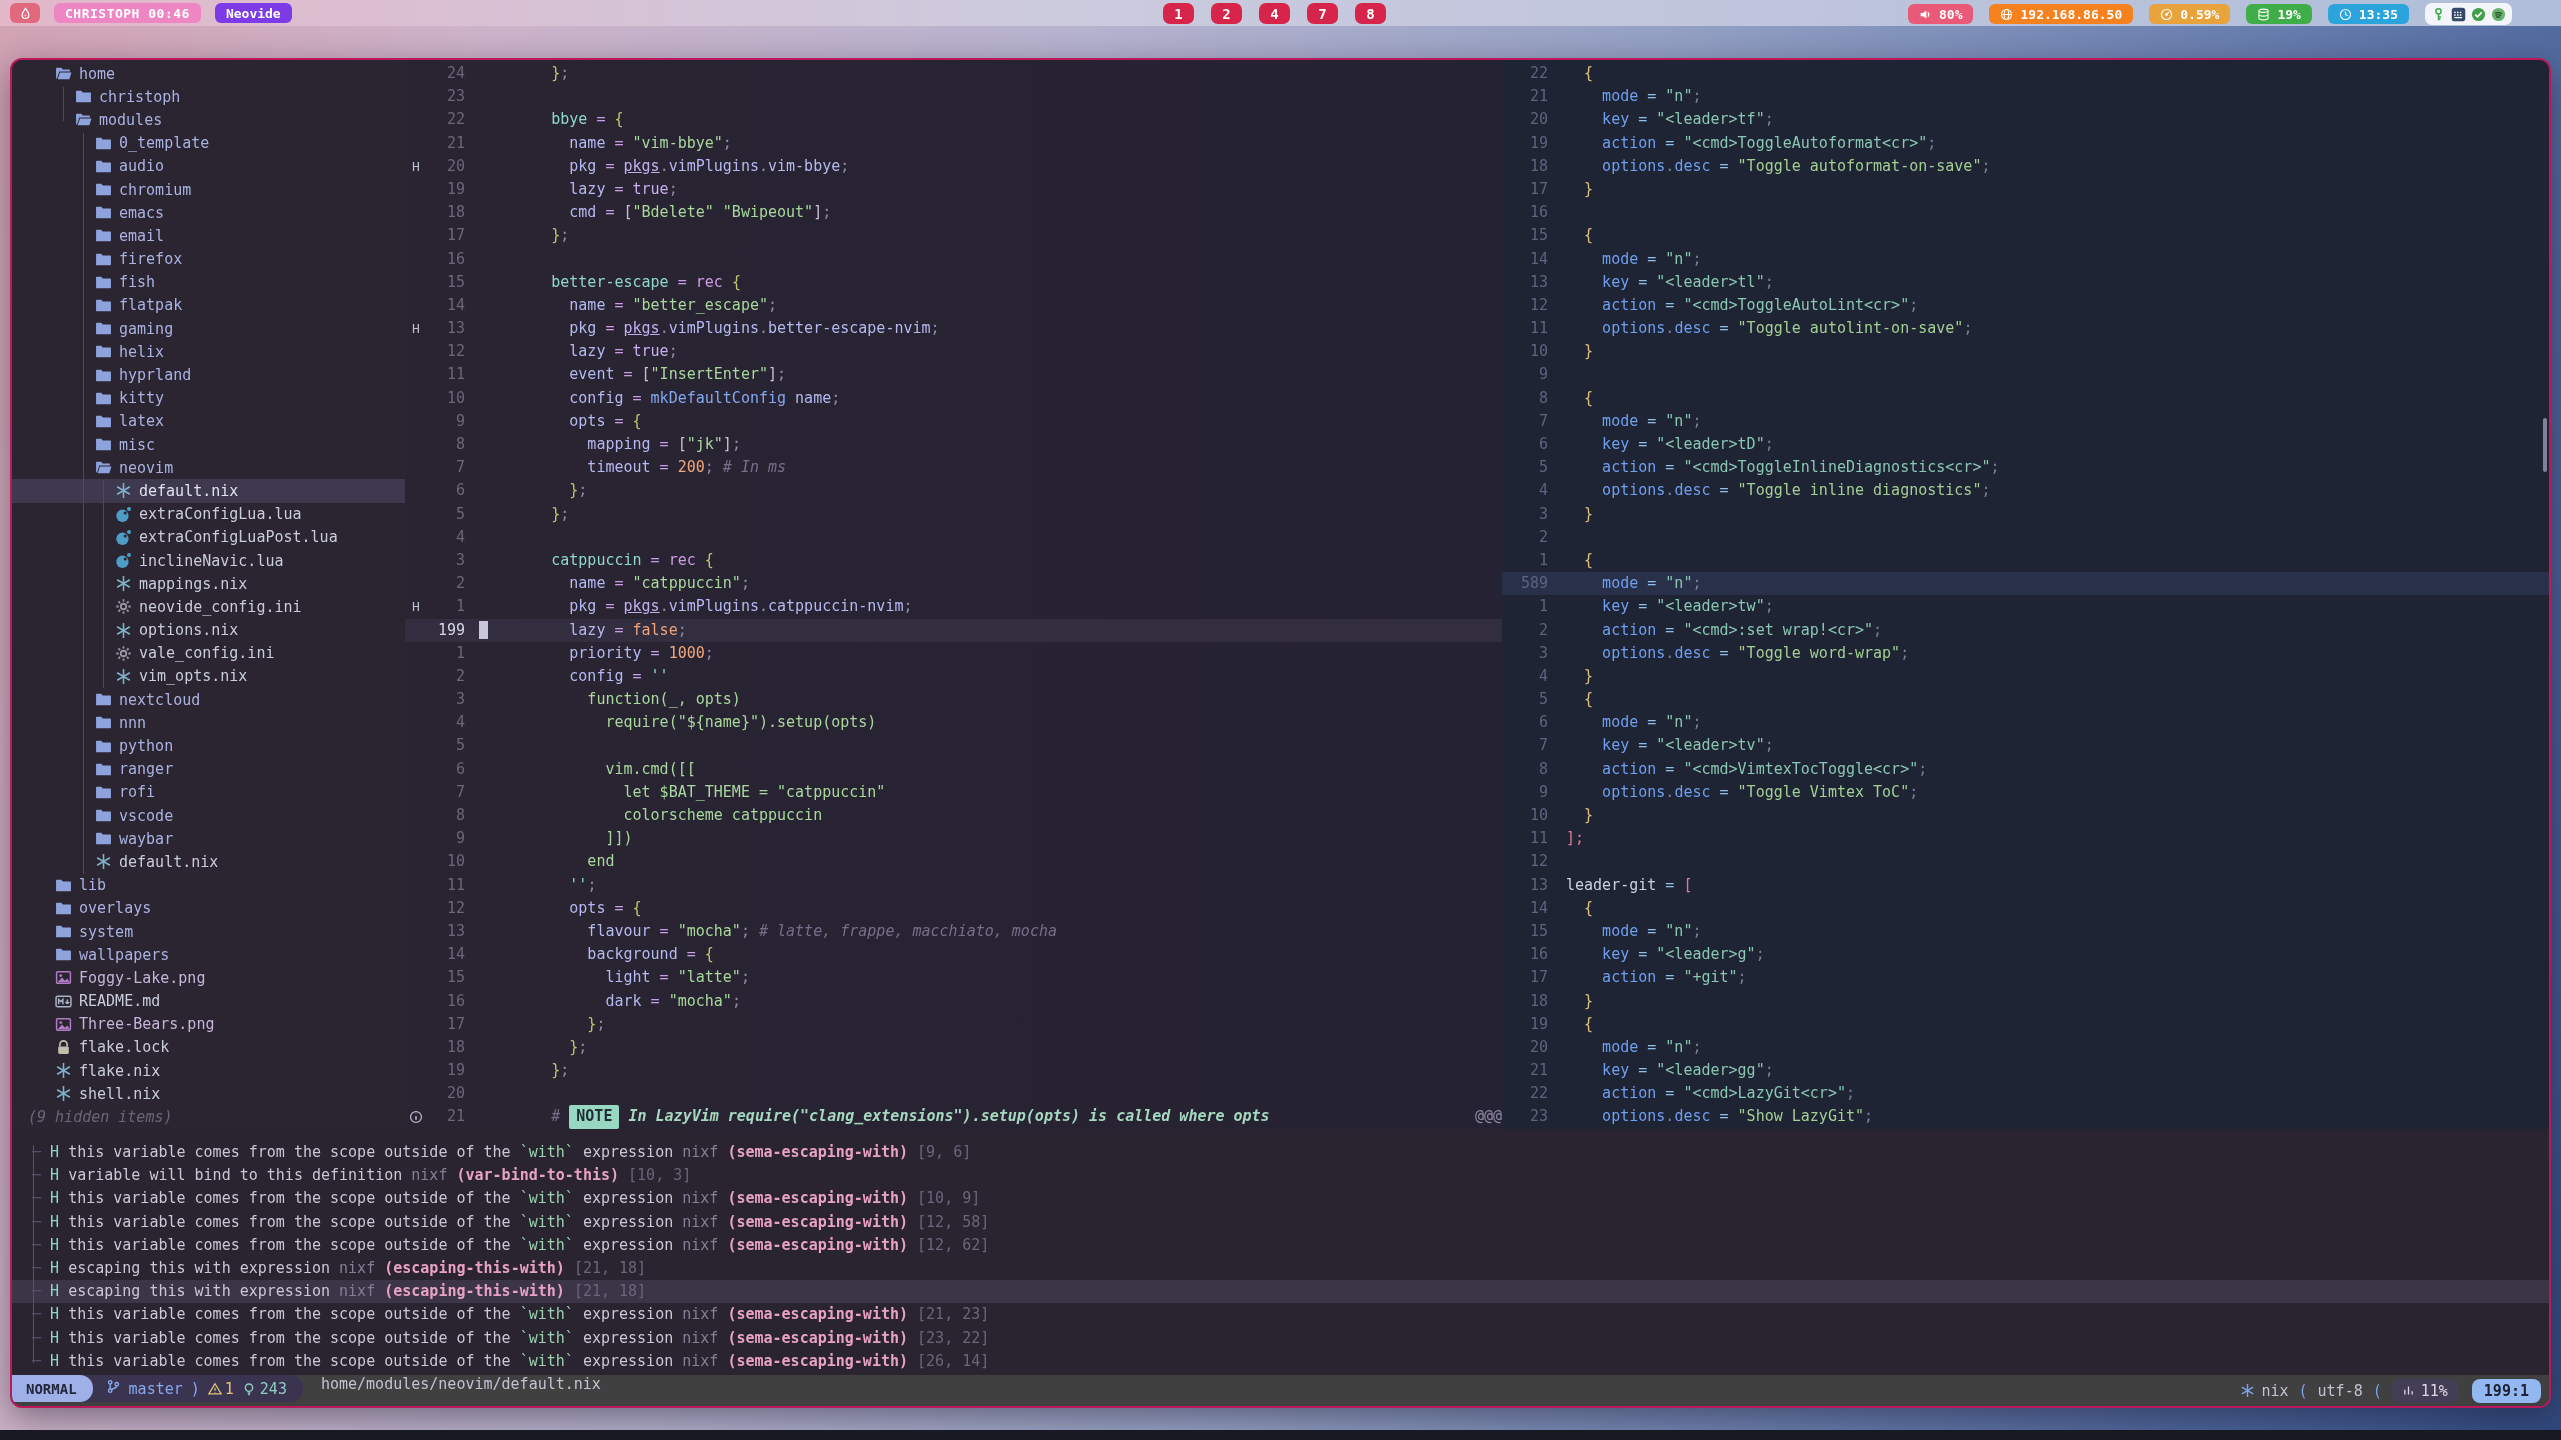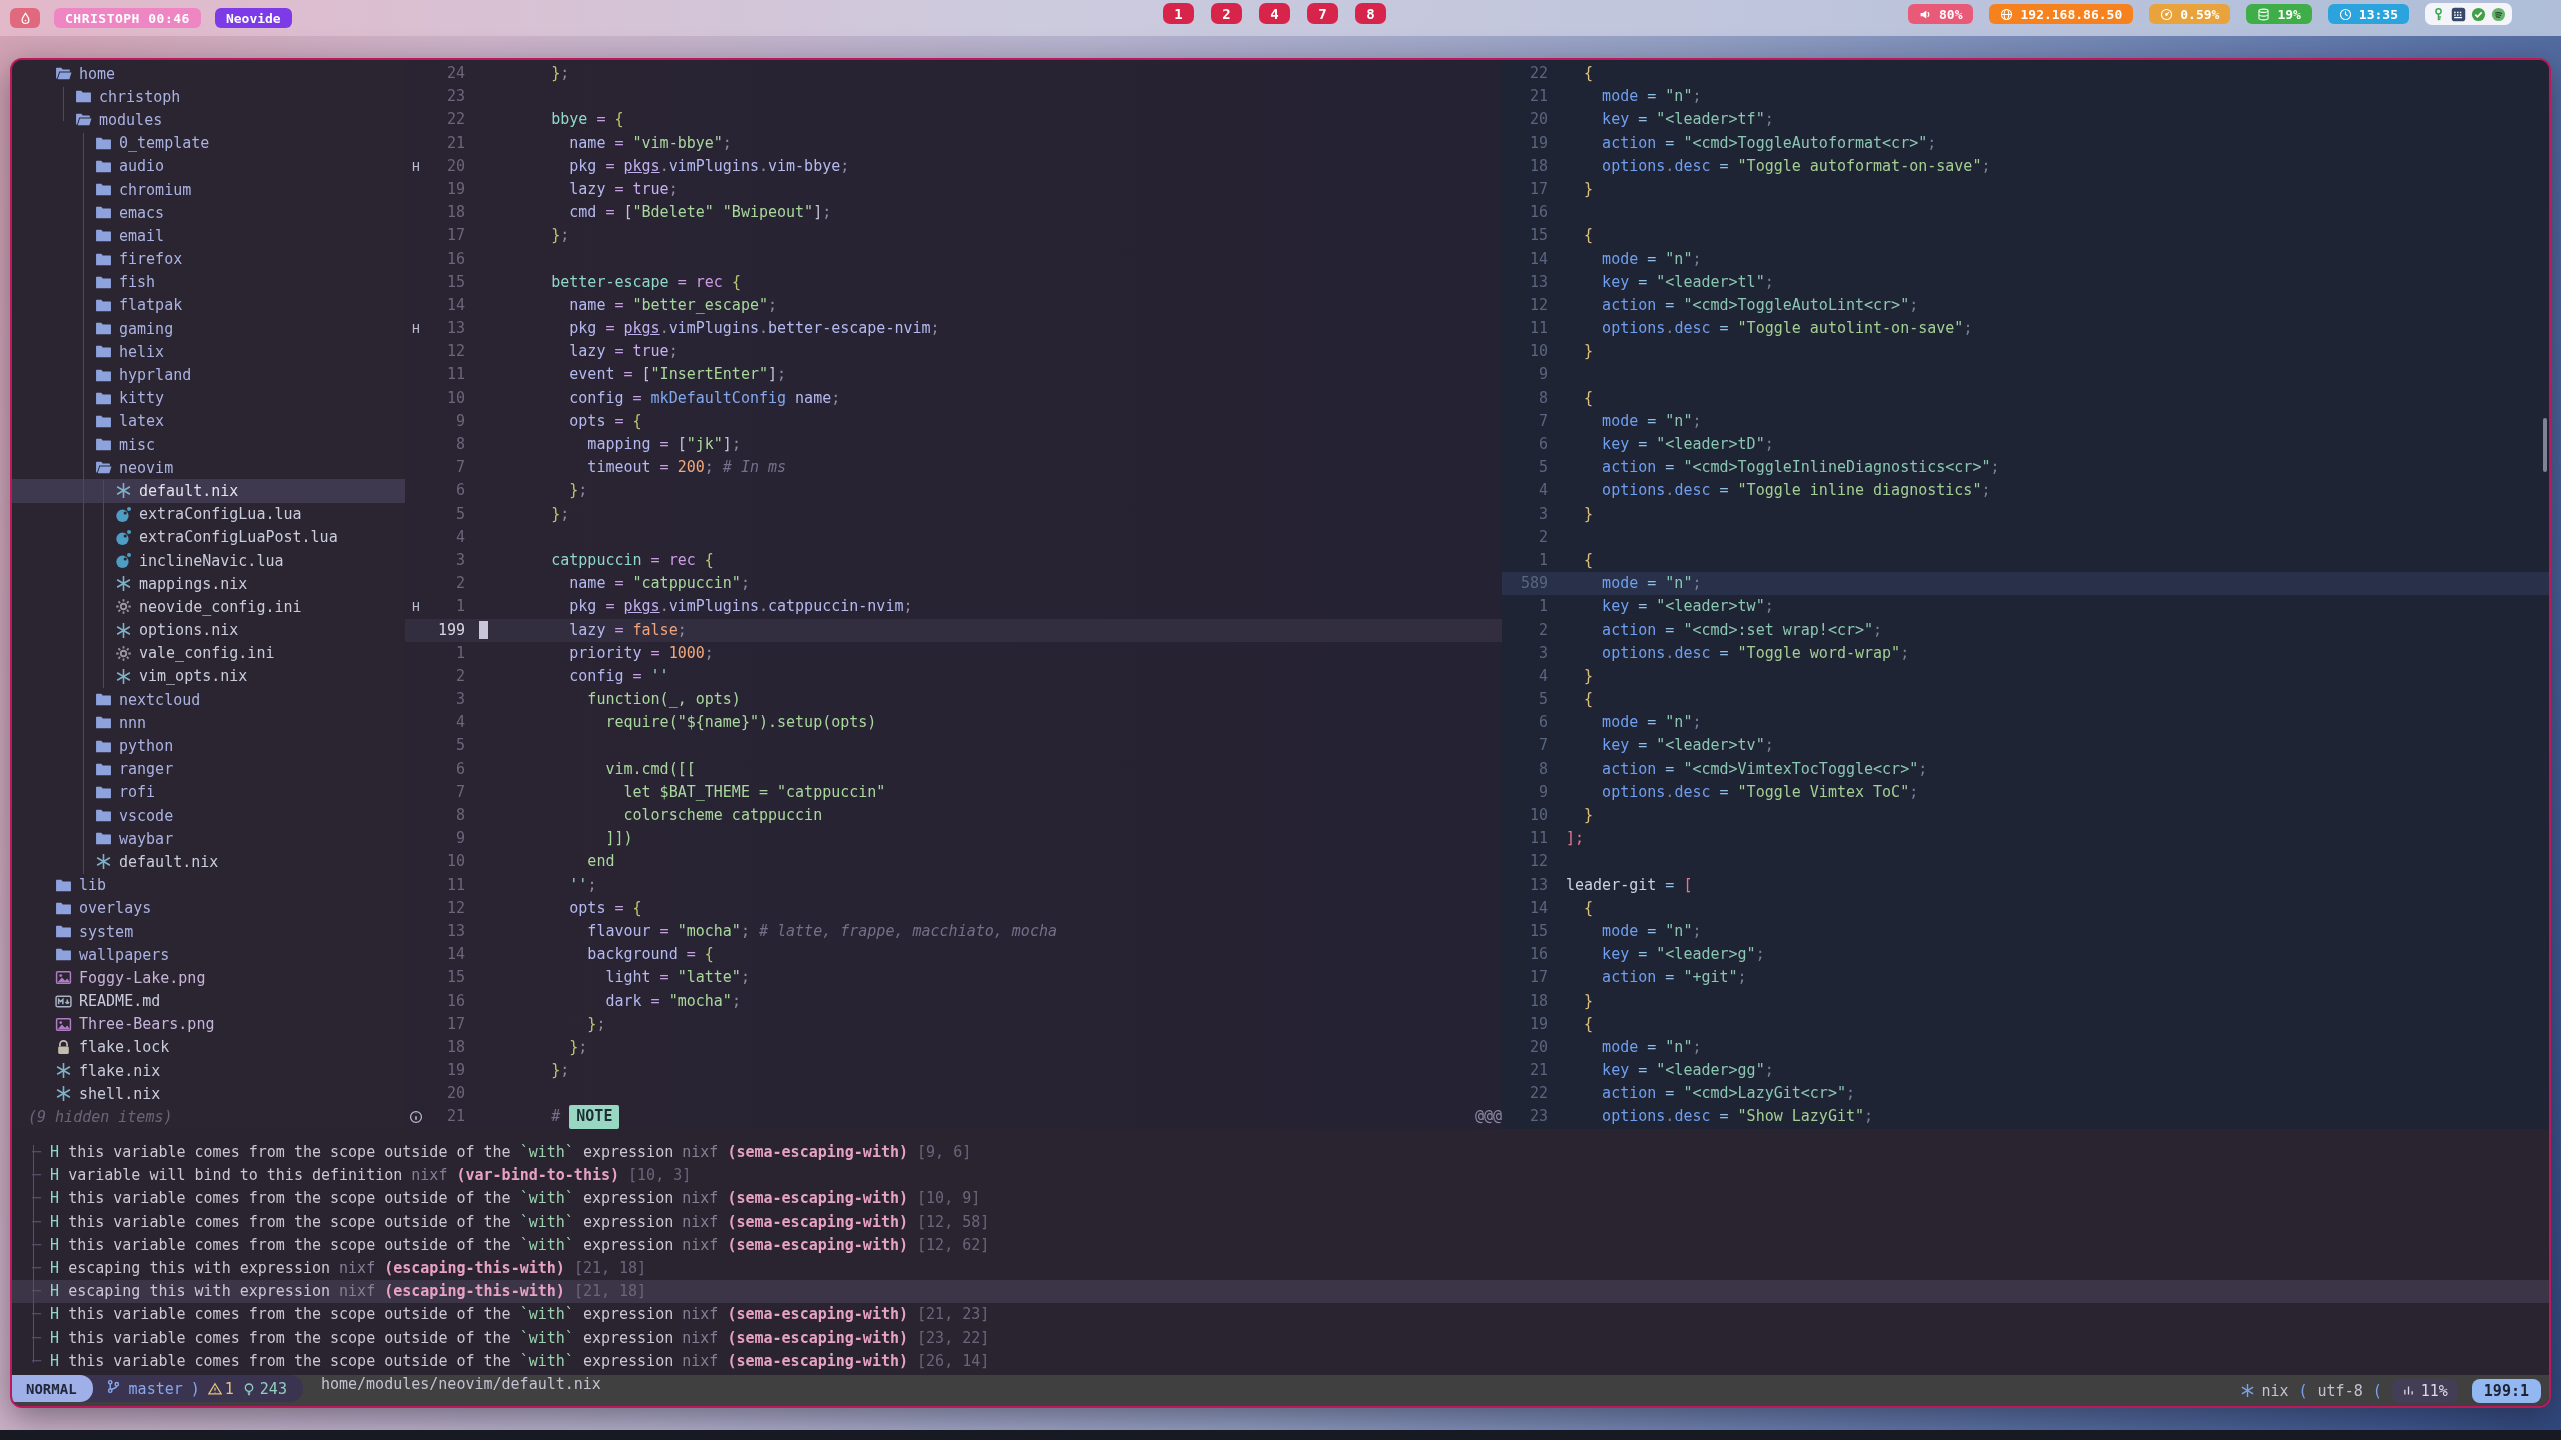--- a/index.html
+++ b/index.html
@@ -1,20 +1,20 @@
 <!DOCTYPE html>
 <html><head>
 <meta charset="utf-8">
 <style>
   html,body{margin:0;padding:0;width:2561px;height:1440px;overflow:hidden;
     font-family:"DejaVu Sans Mono",monospace;
     background:linear-gradient(108deg,#d2a3b3 0%,#cdb3c9 16%,#b6b3cf 36%,#93a0c4 56%,#657cad 76%,#3d5890 95%,#31497e 100%);}
   *{box-sizing:border-box}
   
-  #topbar{position:absolute;top:0;left:0;right:0;height:36px;display:flex;align-items:center;
+  #topbar{position:absolute;top:0;left:0;right:0;height:26px;display:flex;align-items:center;
     background:linear-gradient(90deg,rgba(228,185,202,.93),rgba(206,204,223,.93) 40%,rgba(182,196,221,.93));}
   .pill{display:flex;align-items:center;height:20px;border-radius:6px;color:#fff;font-weight:bold;
     font-size:13px;padding:0 11px;gap:7px;white-space:nowrap}
   #logo-pill{width:30px;height:20px;padding:0;justify-content:center;background:#e0697d;margin-left:10px}
   #user-pill{background:#ef86c4;margin-left:14px;letter-spacing:.5px}
   #app-pill{background:#7d3be8;margin-left:14px}
   #workspaces{position:absolute;left:1163px;top:3px;display:flex;gap:17px}
   .ws{width:31px;height:21px;background:#d6244a;border-radius:7px;color:#fff;font-weight:bold;
     font-size:14px;display:flex;align-items:center;justify-content:center}
   #tb-status{position:absolute;left:1908px;top:3px;display:flex;gap:16px;align-items:center}
@@ -640,21 +640,21 @@
         <div class="cl"><span class="sign"></span><span class="num">14</span><span class="code"><span class="t-f">            background</span><span class="t-o"> = </span><span class="t-br">{</span></span></div>
         <div class="cl"><span class="sign"></span><span class="num">15</span><span class="code"><span class="t-f">              light</span><span class="t-o"> = </span><span class="t-s">"latte"</span><span class="t-p">;</span></span></div>
         <div class="cl"><span class="sign"></span><span class="num">16</span><span class="code"><span class="t-f">              dark</span><span class="t-o"> = </span><span class="t-s">"mocha"</span><span class="t-p">;</span></span></div>
         <div class="cl"><span class="sign"></span><span class="num">17</span><span class="code"><span class="t-br">            }</span><span class="t-p">;</span></span></div>
         <div class="cl"><span class="sign"></span><span class="num">18</span><span class="code"><span class="t-br">          }</span><span class="t-p">;</span></span></div>
         <div class="cl"><span class="sign"></span><span class="num">19</span><span class="code"><span class="t-br">        }</span><span class="t-p">;</span></span></div>
         <div class="cl"><span class="sign"></span><span class="num">20</span><span class="code"></span></div>
         <div class="cl"><span class="sign"><span style="display: flex; align-items: center;"><svg viewBox="0 0 16 16" fill="none" stroke="currentColor" stroke-width="1.4" width="14" height="14">
                 <circle cx="8" cy="8" r="6.2"></circle>
                 <path d="M8 7.2v4M8 4.4v.3" stroke-width="1.8"></path>
-              </svg></span></span><span class="num">21</span><span class="code"><span class="t-c">        # </span><span class="t-note">NOTE</span><span class="t-sp"></span><span class="t-ov">@@@</span></span></div>
+              </svg></span></span><span class="num">21</span><span class="code"><span class="t-c">        # </span><span class="t-note">NOTE</span><span class="t-nc"> In LazyVim require("clang_extensions").setup(opts) is called where opts</span><span class="t-sp"></span><span class="t-ov">@@@</span></span></div>
       </div>
     <div id="right-pane">
       <div id="right-scrollbar"></div>
     <div class="cl"><span class="sign"></span><span class="num">22</span><span class="code"><span class="t-rb">  {</span></span></div>
         <div class="cl"><span class="sign"></span><span class="num">21</span><span class="code"><span class="t-rf">    mode</span><span class="t-ro"> = </span><span class="t-rs">"n"</span><span class="t-rp">;</span></span></div>
         <div class="cl"><span class="sign"></span><span class="num">20</span><span class="code"><span class="t-rf">    key</span><span class="t-ro"> = </span><span class="t-rs">"&lt;leader&gt;tf"</span><span class="t-rp">;</span></span></div>
         <div class="cl"><span class="sign"></span><span class="num">19</span><span class="code"><span class="t-rf">    action</span><span class="t-ro"> = </span><span class="t-rs">"&lt;cmd&gt;ToggleAutoformat&lt;cr&gt;"</span><span class="t-rp">;</span></span></div>
         <div class="cl"><span class="sign"></span><span class="num">18</span><span class="code"><span class="t-rf">    options</span><span class="t-rp">.</span><span class="t-rf">desc</span><span class="t-ro"> = </span><span class="t-rg">"Toggle autoformat-on-save"</span><span class="t-rp">;</span></span></div>
         <div class="cl"><span class="sign"></span><span class="num">17</span><span class="code"><span class="t-rb">  }</span></span></div>
         <div class="cl"><span class="sign"></span><span class="num">16</span><span class="code"></span></div>

